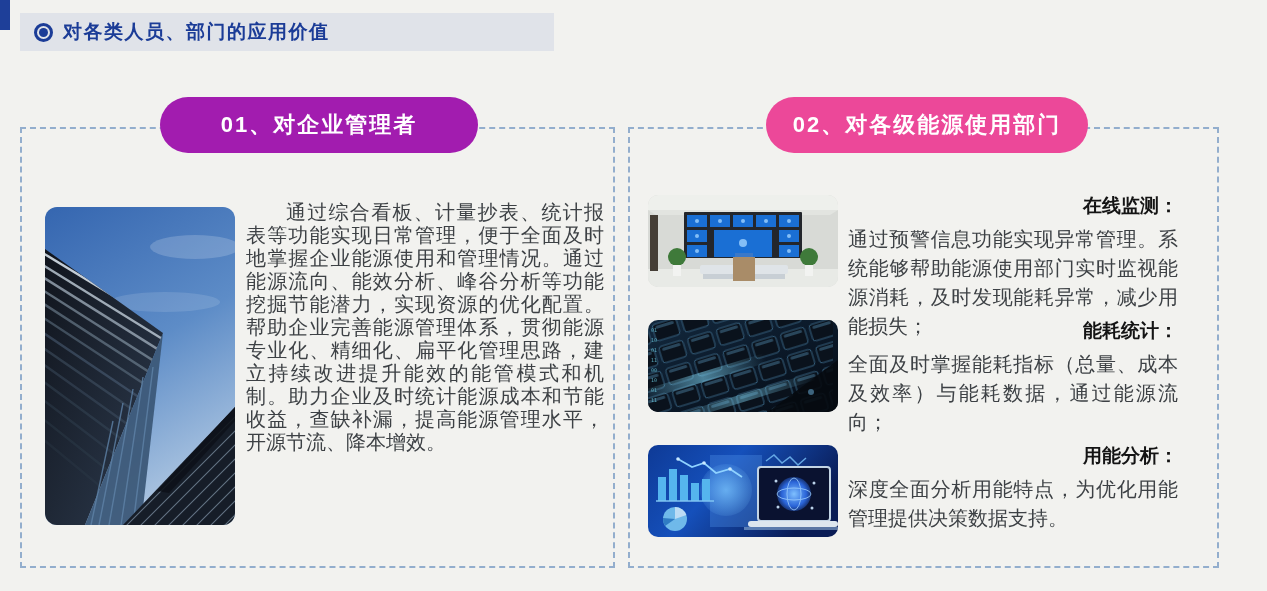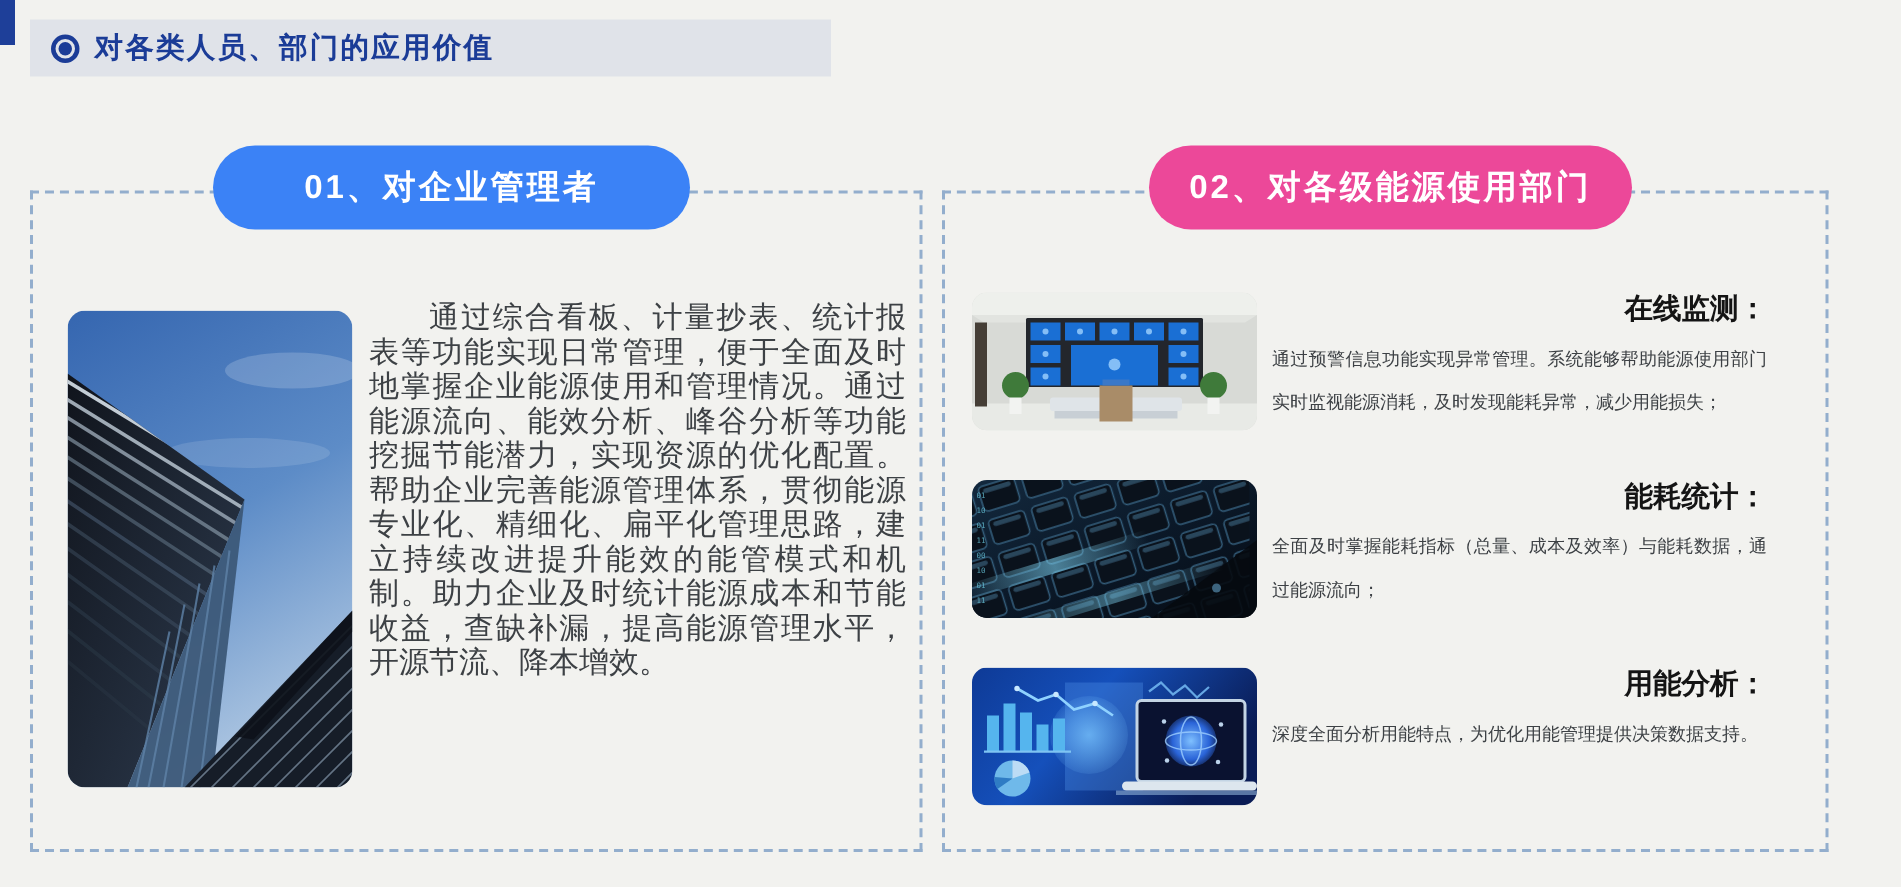--- a/index.html
+++ b/index.html
@@ -30,21 +30,21 @@
   }
   .panel-left  { left:20px;  width:595px; }
   .panel-right { left:628px; width:591px; }
 
   .badge {
     position:absolute; top:-32px; height:56px; border-radius:28px;
     display:flex; align-items:center; justify-content:center;
     color:#ffffff; font-weight:bold; font-size:22px; letter-spacing:2px;
     z-index:2;
   }
-  .badge-teal { left:120px; width:318px; background:#3b82f6; }
+  .badge-teal { left:138px; width:318px; background:#a21caf; }
   .badge-blue { left:136px; width:322px; background:#ec4899; }
 
   .building-fig {
     position:absolute; left:23px; top:78px; width:190px; height:318px;
     border-radius:12px; overflow:hidden;
   }
   .manager-text {
     position:absolute; left:224px; top:72px; width:358px;
     font-size:20px; line-height:23px; color:#3d4145;
     text-align:justify; text-indent:2em;
@@ -53,21 +53,21 @@
   .dept-row { position:absolute; left:16px; width:560px; }
   .row-1 { top:64px; }
   .row-2 { top:189px; }
   .row-3 { top:314px; }
   .dept-fig {
     position:absolute; left:2px; top:2px; width:190px; height:92px;
     border-radius:10px; overflow:hidden;
   }
   .dept-text { position:absolute; left:202px; top:0; width:330px; }
   .dept-title { font-size:19px; font-weight:bold; color:#141414; margin-bottom:6px;text-align:right; }
-  .dept-body  { font-size:12px; line-height:29px; color:#3d4145; text-align:justify; }
+  .dept-body  { font-size:20px; line-height:29px; color:#3d4145; text-align:justify; }
 
   svg { display:block; }
 </style>
 </head>
 <body>
 
 <div class="corner-strip"></div>
 
 <div class="header-band">
   <span class="bullseye">

